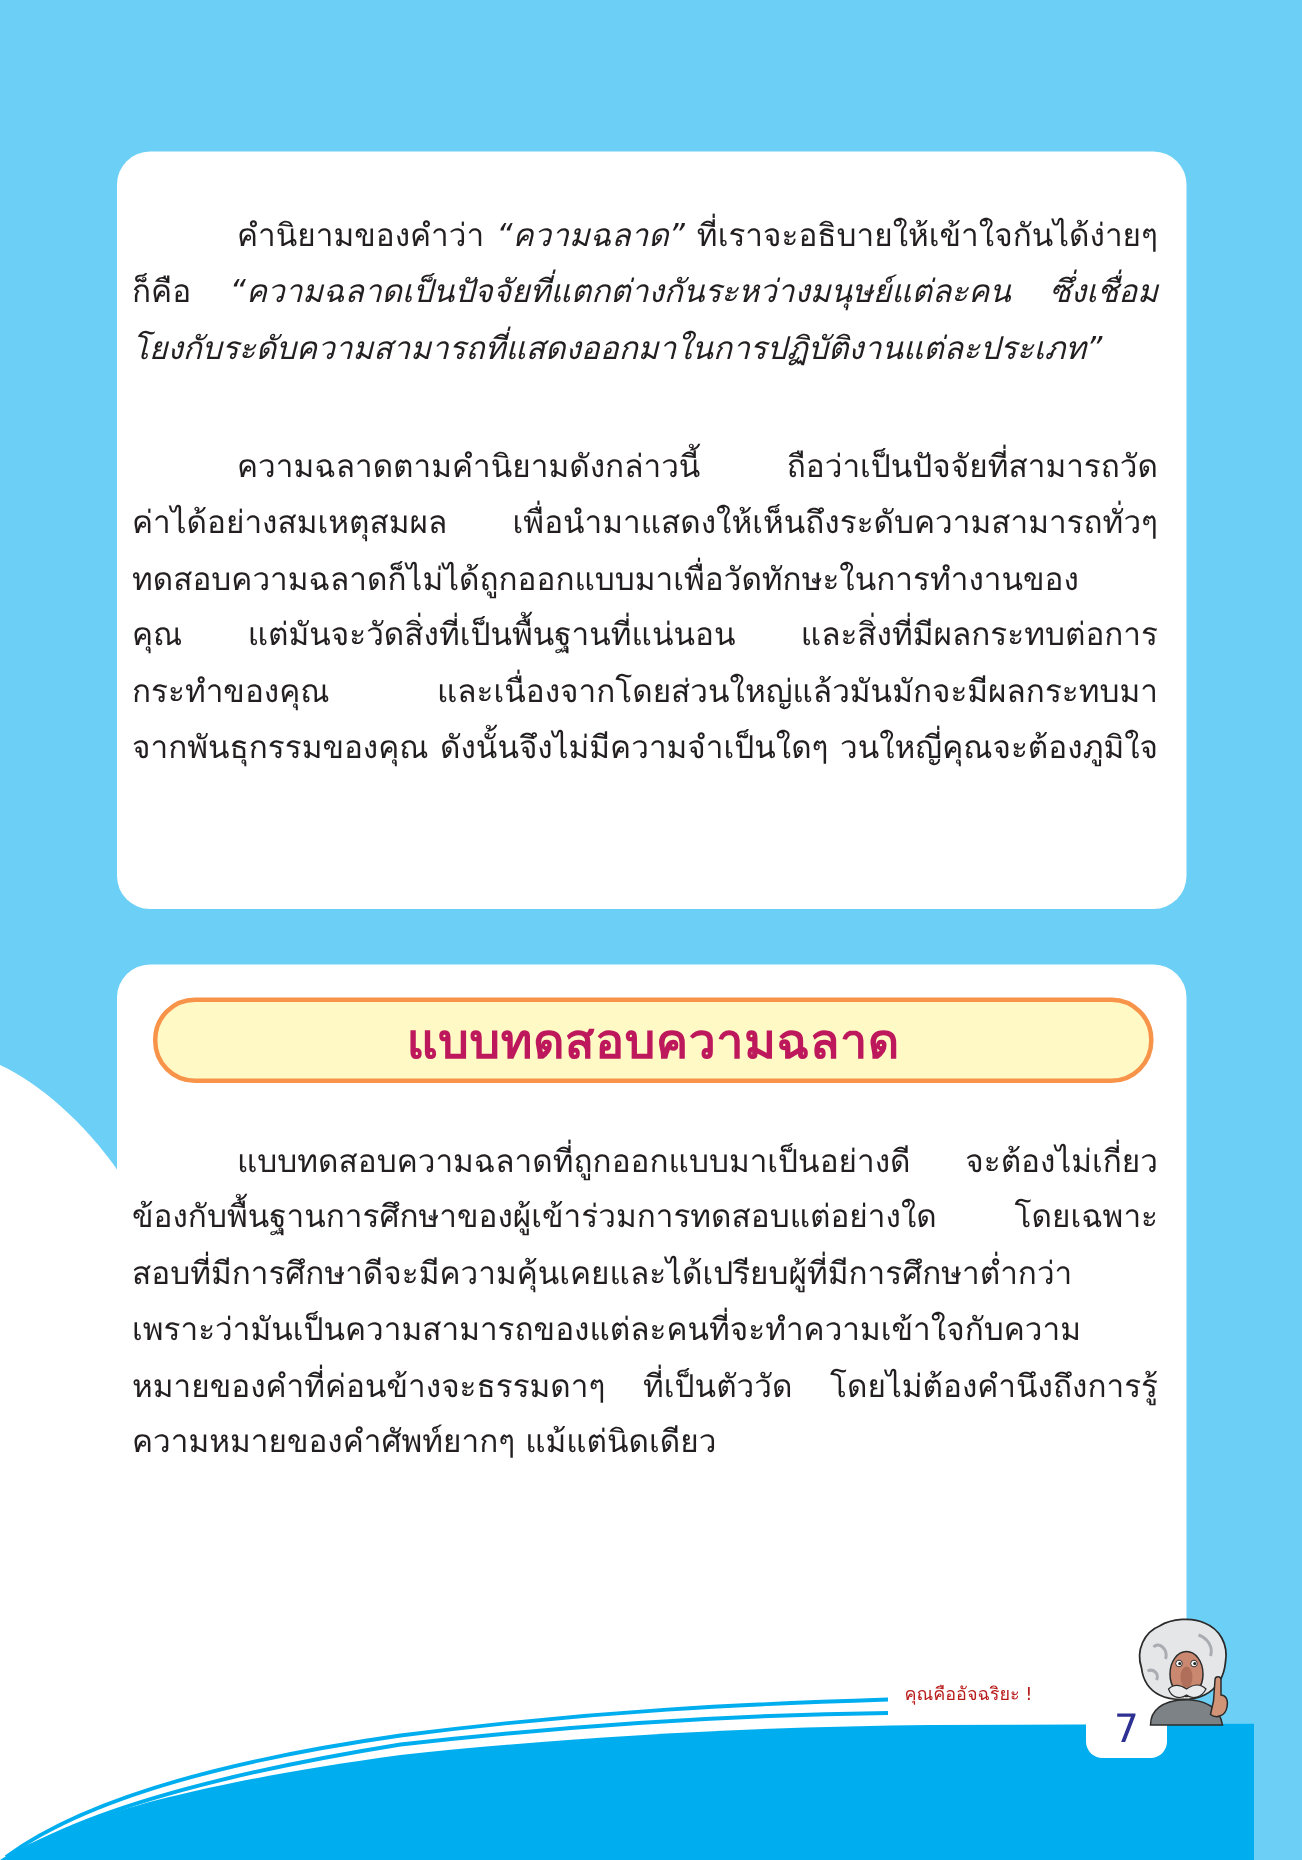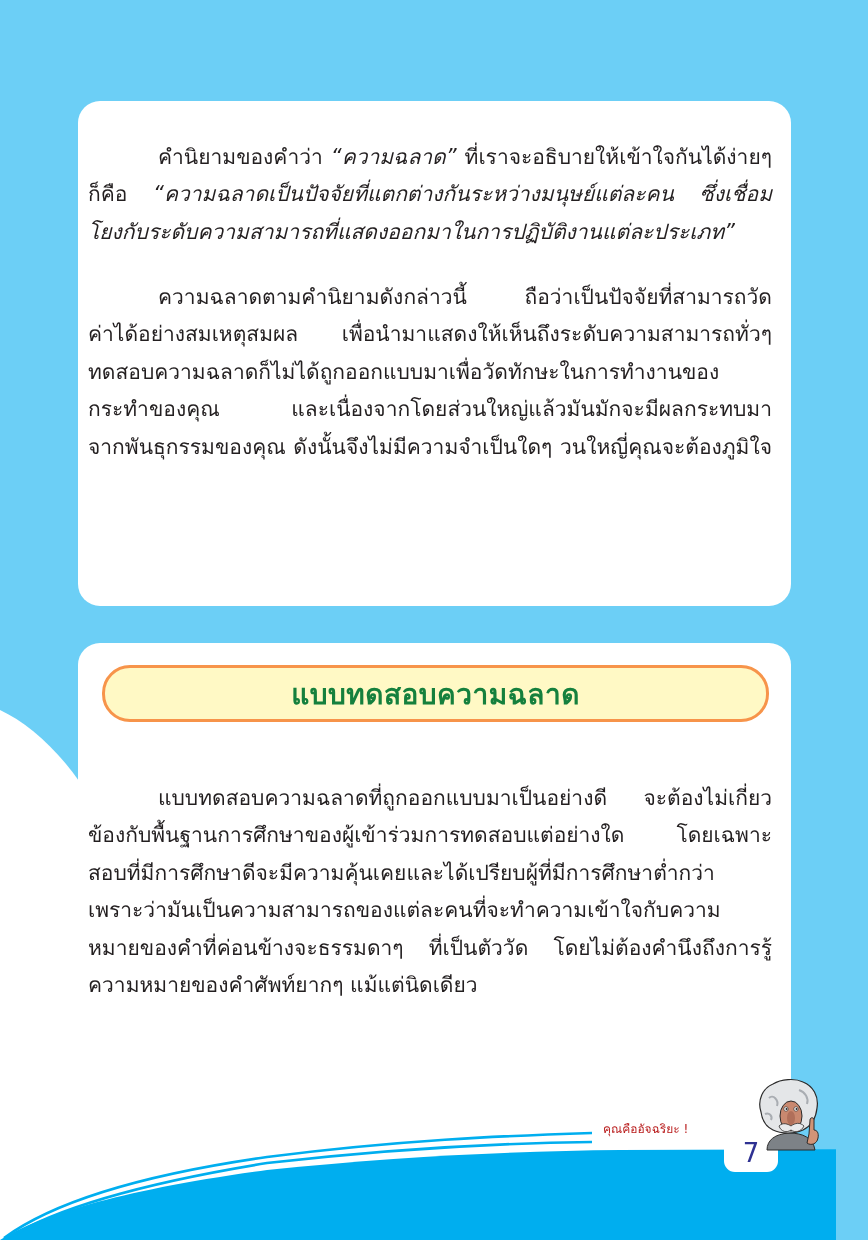--- a/index.html
+++ b/index.html
@@ -9,26 +9,26 @@
   .layer-svg { position: absolute; left: 0; top: 0; }
   .card { position: absolute; background: #FFFFFF; }
   #card1 { left: 78px; top: 101px; width: 713px; height: 505px; border-radius: 22px; }
   #card2 { left: 78px; top: 643px; width: 713px; height: 597px; border-radius: 22px 22px 0 0; }
   .para { position: absolute; left: 88px; width: 684px; font-size: 21px; }
   .line { height: 37.4px; line-height: 37.4px; white-space: nowrap; text-align: justify; text-align-last: justify; }
   .line.first { padding-left: 70px; }
   .line.last { text-align-last: left; }
   .it { font-style: italic; }
   #p1 { top: 139px; }
-  #p2 { top: 279px; }
-  #p3 { top: 756px; margin-top: 24px; }
+  #p2 { top: 293px; }
+  #p3 { top: 756px; }
   #heading-box { position: absolute; left: 102px; top: 665px; width: 667px; height: 57px; box-sizing: border-box;
                  border: 3px solid #F7944A; border-radius: 28px; background: #FFF9C5;
                  display: flex; align-items: center; justify-content: center; }
-  #heading-text { font-size: 28px; font-weight: bold; color: #15803d; letter-spacing: 0.5px; }
+  #heading-text { font-size: 32px; font-weight: bold; color: #be185d; letter-spacing: 0.5px; }
   #tagline { position: absolute; left: 603px; top: 1119px; font-size: 12px; color: #b91c1c; white-space: nowrap; }
   #page-tab { position: absolute; left: 724px; top: 1146px; width: 54px; height: 26px; background: #FFFFFF;
               border-radius: 0 0 11px 11px; }
   #page-number { position: absolute; left: 724px; top: 1138px; width: 54px; height: 30px; line-height: 30px;
                  text-align: center; font-size: 26px; color: #2E3192; }
   #mascot { position: absolute; left: 755px; top: 1078px; }
 </style>
 </head>
 <body>
 
@@ -50,20 +50,21 @@
     </div>
     <div class="line">
       <span class="it">โยงกับระดับความสามารถที่แสดงออกมาในการปฏิบัติงานแต่ละประเภท”</span>
     </div>
   </div>
 
   <div class="para" id="p2">
     <div class="line first">ความฉลาดตามคำนิยามดังกล่าวนี้  ถือว่าเป็นปัจจัยที่สามารถวัด</div>
     <div class="line">ค่าได้อย่างสมเหตุสมผล เพื่อนำมาแสดงให้เห็นถึงระดับความสามารถทั่วๆ</div>
     <div class="line">ทดสอบความฉลาดก็ไม่ได้ถูกออกแบบมาเพื่อวัดทักษะในการทำงานของ</div>
+    <div class="line">คุณ แต่มันจะวัดสิ่งที่เป็นพื้นฐานที่แน่นอน และสิ่งที่มีผลกระทบต่อการ</div>
     <div class="line">กระทำของคุณ และเนื่องจากโดยส่วนใหญ่แล้วมันมักจะมีผลกระทบมา</div>
     <div class="line">จากพันธุกรรมของคุณ ดังนั้นจึงไม่มีความจำเป็นใดๆ วนใหญี่คุณจะต้องภูมิใจ</div>
   </div>
 
   <div id="heading-box">
     <span id="heading-text">แบบทดสอบความฉลาด</span>
   </div>
 
   <div class="para" id="p3">
     <div class="line first">แบบทดสอบความฉลาดที่ถูกออกแบบมาเป็นอย่างดี จะต้องไม่เกี่ยว</div>

